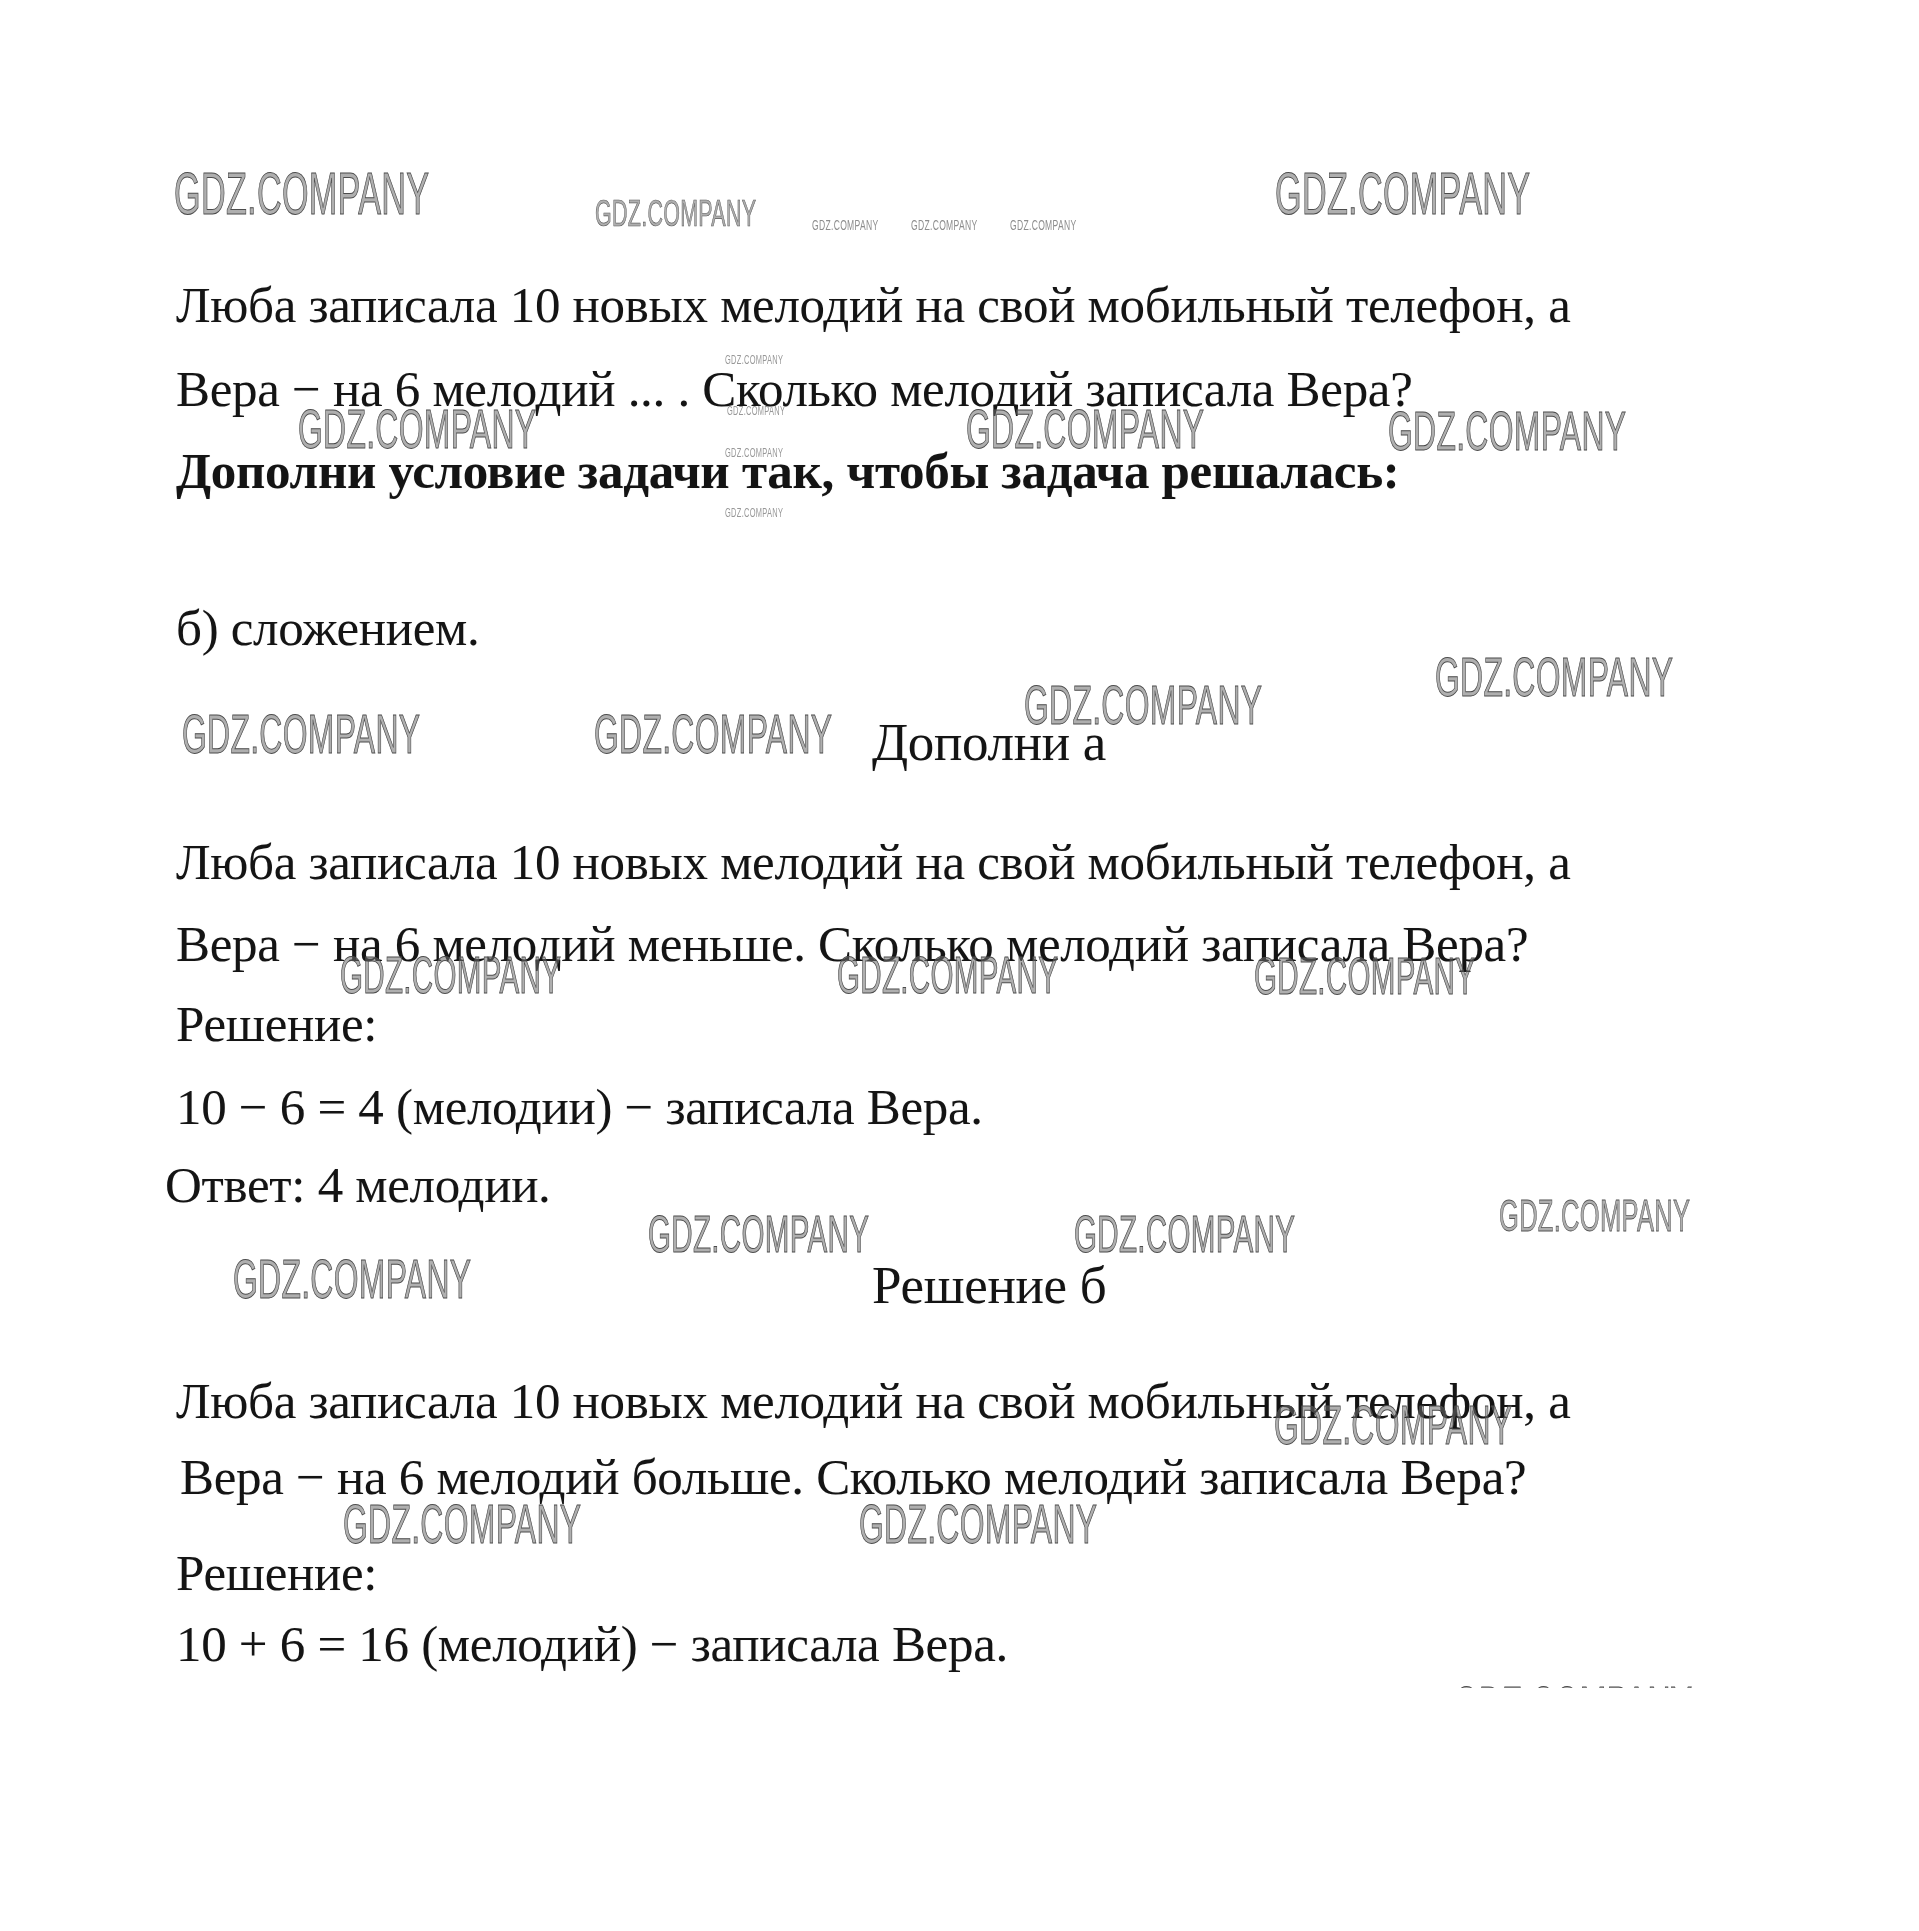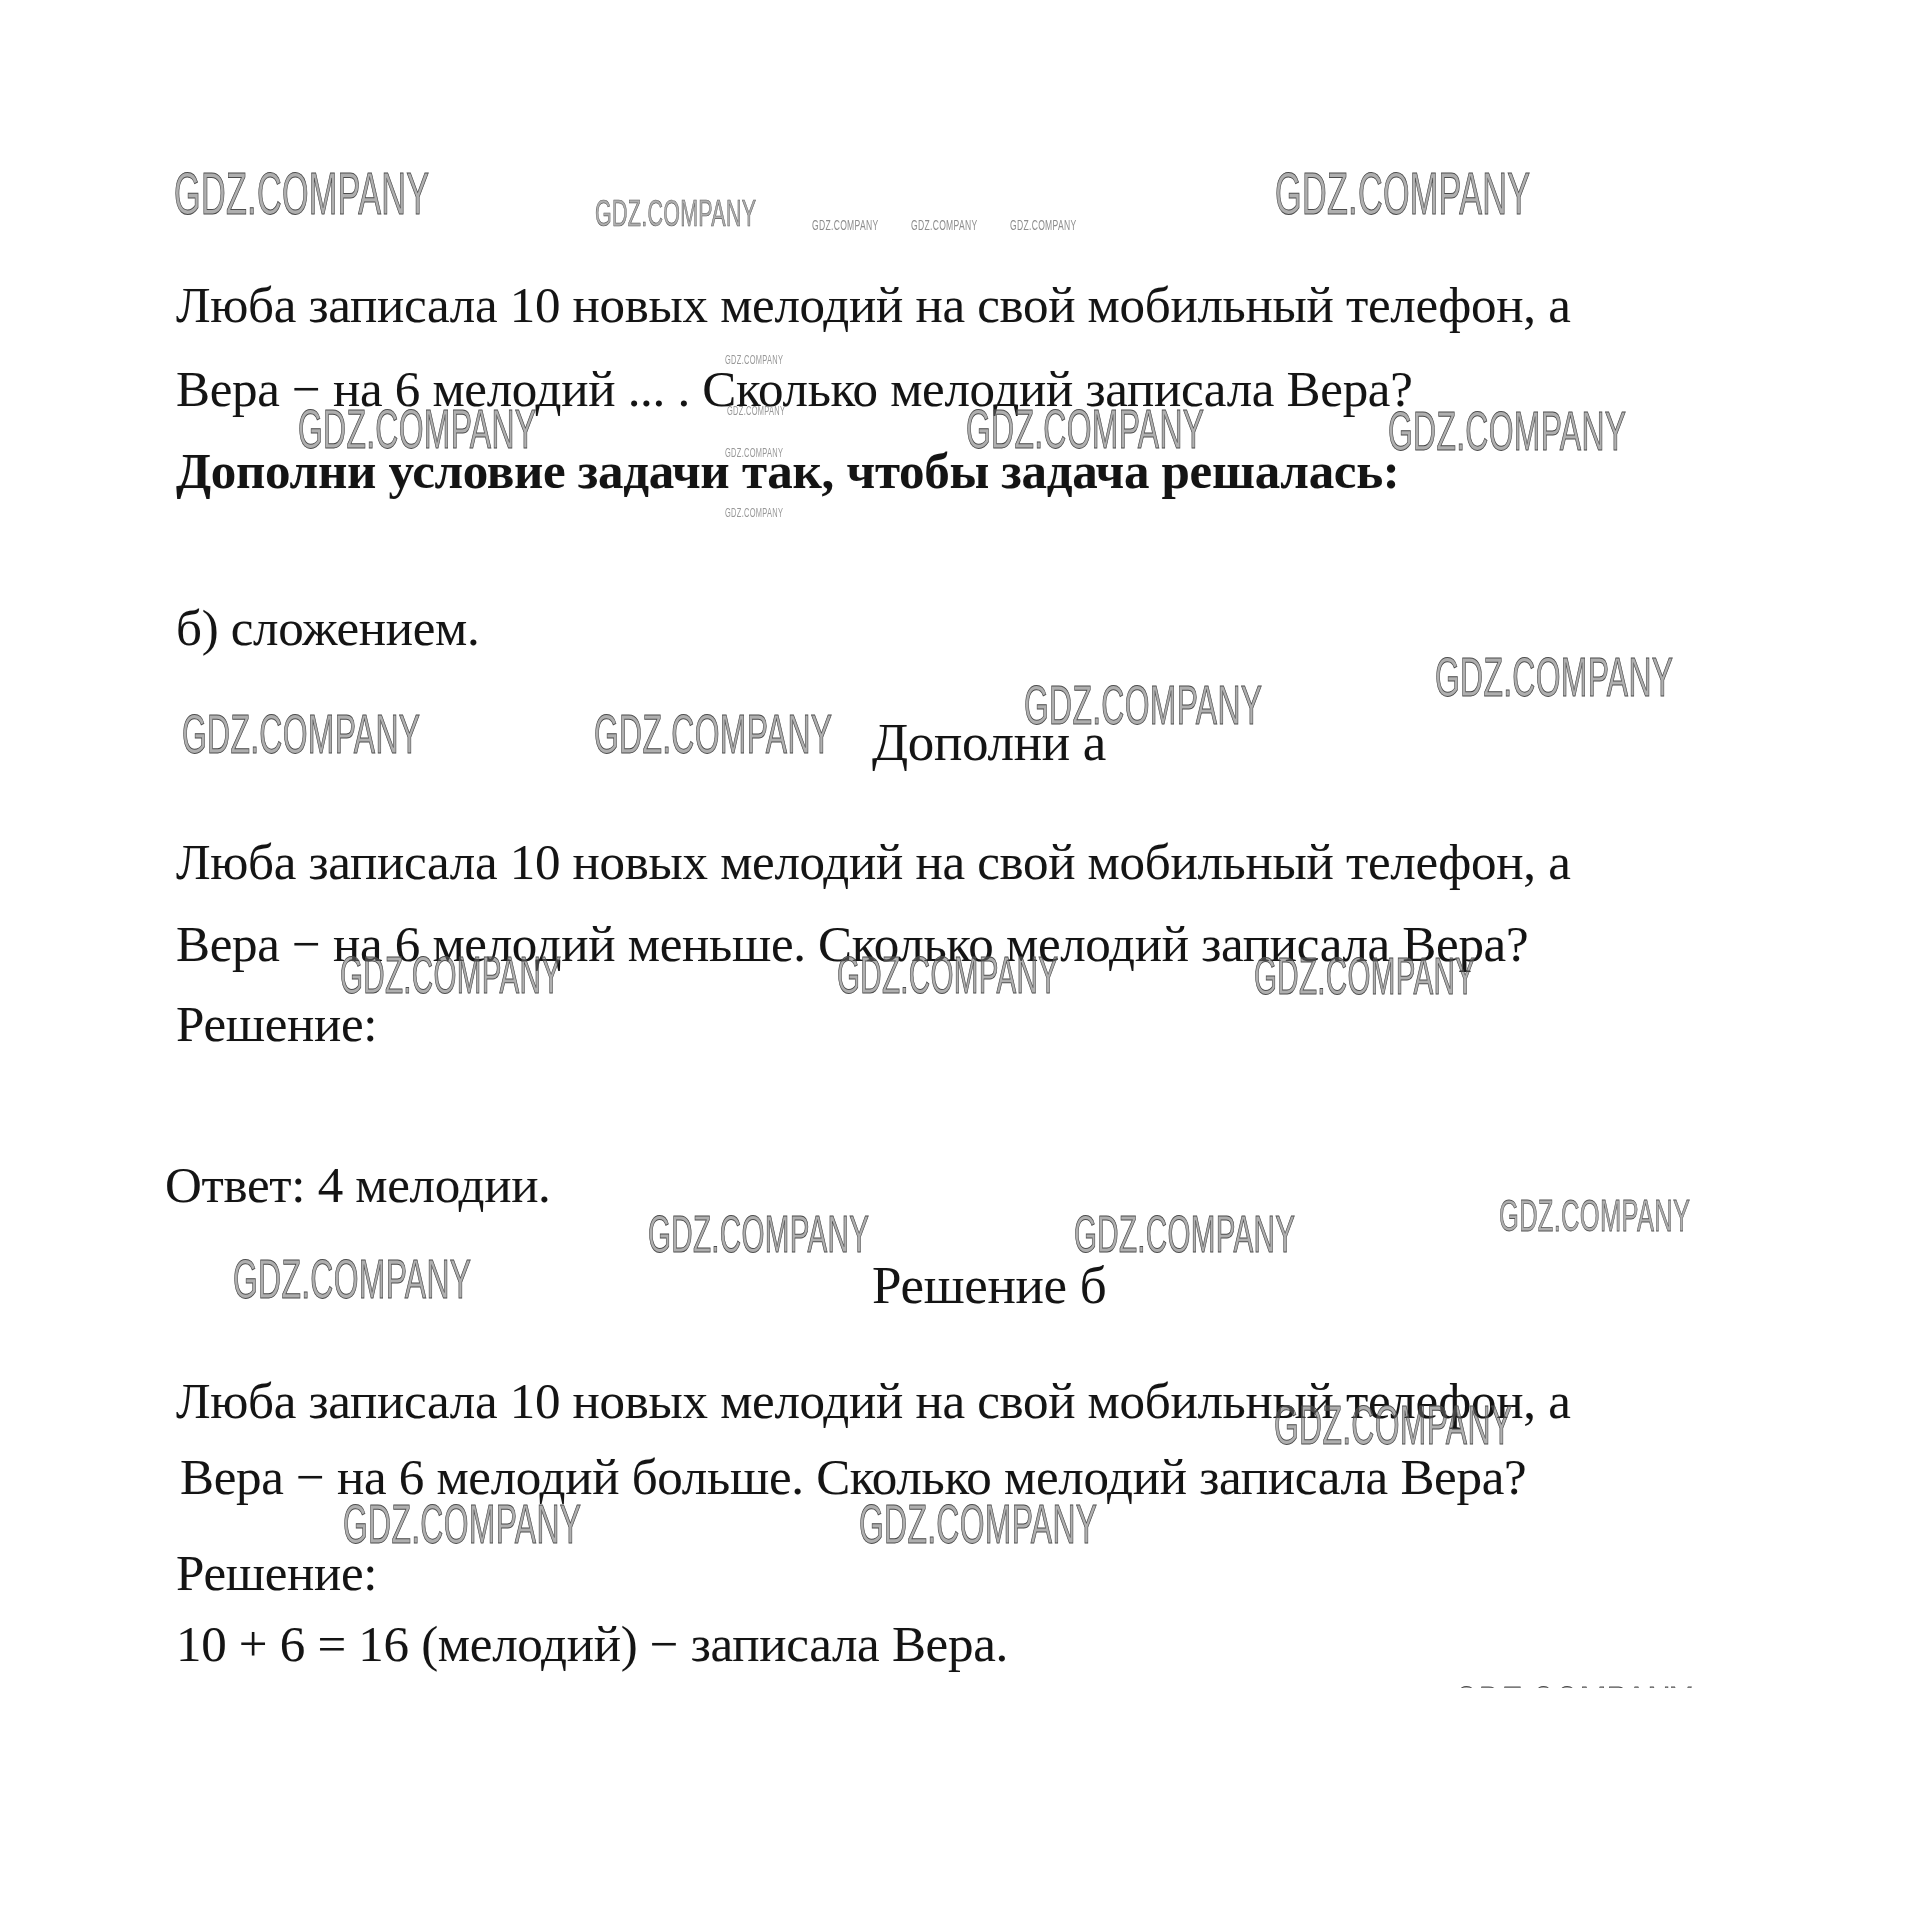--- a/index.html
+++ b/index.html
@@ -77,20 +77,21 @@
   <div class="txt heading" style="left:872px;top:713px;">Дополни а</div>
 
   <div class="txt" style="left:176px;top:834px;">Люба записала 10 новых мелодий на свой мобильный телефон, а</div>
   <div class="txt" style="left:176px;top:916px;">Вера − на 6 мелодий меньше. Сколько мелодий записала Вера?</div>
 
   <span class="wm wm-56" style="left:340px;top:950px;">GDZ.COMPANY</span>
   <span class="wm wm-56" style="left:837px;top:950px;">GDZ.COMPANY</span>
   <span class="wm wm-56" style="left:1254px;top:951px;">GDZ.COMPANY</span>
 
   <div class="txt" style="left:176px;top:996px;">Решение:</div>
+  <div class="txt" style="left:176px;top:1079px;">10 − 6 = 4 (мелодии) − записала Вера.</div>
   <div class="txt" style="left:165px;top:1157px;">Ответ: 4 мелодии.</div>
 
   <span class="wm wm-56" style="left:648px;top:1209px;">GDZ.COMPANY</span>
   <span class="wm wm-56" style="left:1074px;top:1209px;">GDZ.COMPANY</span>
   <span class="wm wm-48" style="left:1499px;top:1194px;">GDZ.COMPANY</span>
 
   <span class="wm wm-60" style="left:233px;top:1252px;">GDZ.COMPANY</span>
   <div class="txt heading" style="left:872px;top:1256px;">Решение б</div>
 
   <div class="txt" style="left:176px;top:1373px;">Люба записала 10 новых мелодий на свой мобильный телефон, а</div>

